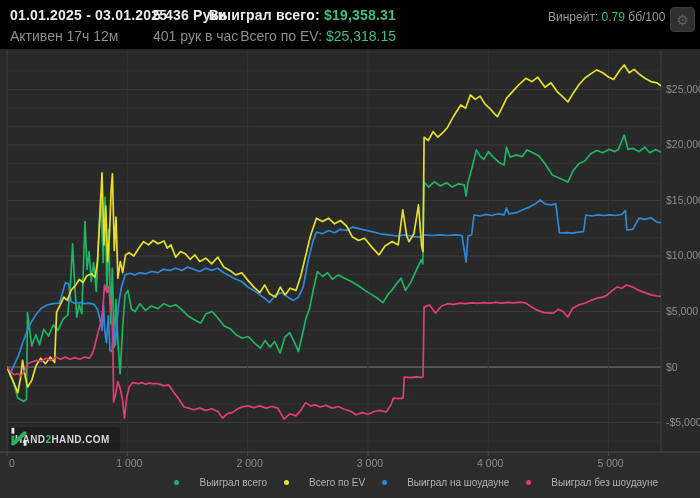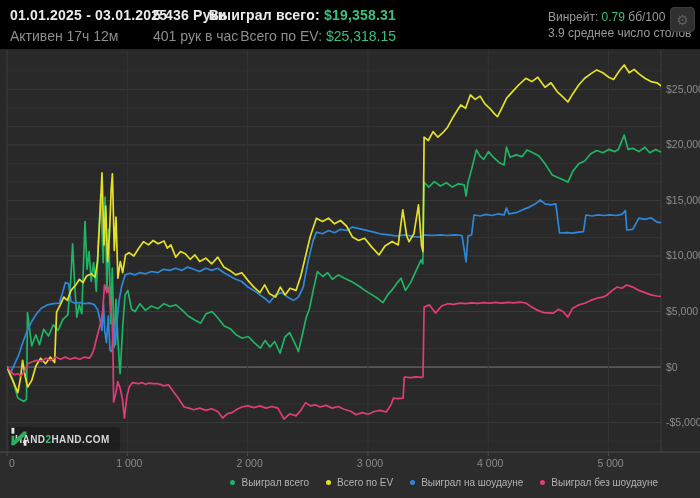--- a/index.html
+++ b/index.html
@@ -23,21 +23,21 @@
   
   svg{position:absolute;left:0;top:0;}
   svg text{font-family:"Liberation Sans","DejaVu Sans",sans-serif;}
   .tick-label{fill:#8a8a8a;font-size:10.5px;}
   
   .wm{position:absolute;left:9px;top:427px;height:24px;display:flex;align-items:center;gap:7px;
       background:rgba(18,18,18,.45);border-radius:3px;padding:0 10px 0 6px;}
   .wm-text{font-size:10px;font-weight:bold;color:#d6d6d6;letter-spacing:.4px;white-space:nowrap;}
   
   .legend{position:absolute;right:42px;top:477px;display:flex;gap:17px;align-items:center;}
-  .legend-item{display:flex;align-items:center;gap:6px;font-size:10px;color:#b3b3b3;white-space:nowrap;}
+  .legend-item{display:flex;align-items:center;gap:20px;font-size:10px;color:#b3b3b3;white-space:nowrap;}
   .legend-dot{width:5px;height:5px;border-radius:50%;}
 </style>
 </head>
 <body>
 
 <div class="app">
 
   <svg id="chart-svg" width="700" height="498">
       <rect x="0" y="50" width="700" height="402" fill="#292929"></rect>
       <g>
@@ -114,21 +114,20 @@
     <div class="hcol c2">
       <div class="h-main">5 436 Руки</div>
       <div class="h-sub">401 рук в час</div>
     </div>
     <div class="hcol c3">
       <div class="h-main"><span>Выиграл всего: </span><span class="green">$19,358.31</span></div>
       <div class="h-sub"><span>Всего по EV: </span><span class="green">$25,318.15</span></div>
     </div>
     <div class="hcol c4">
       <div><span>Винрейт: </span><span class="green">0.79</span><span> бб/100</span></div>
-      <div>3.9 среднее число столов</div>
     </div>
     <div class="gear-btn">
       <span>⚙</span>
     </div>
   </div>
 
   <div class="wm">
     <svg width="20" height="20" viewBox="0 0 24 24">
       <rect x="3" y="1" width="3.4" height="7" fill="#e9e9e9"></rect>
       <rect x="17.6" y="15.5" width="3.4" height="7" fill="#e9e9e9"></rect>

